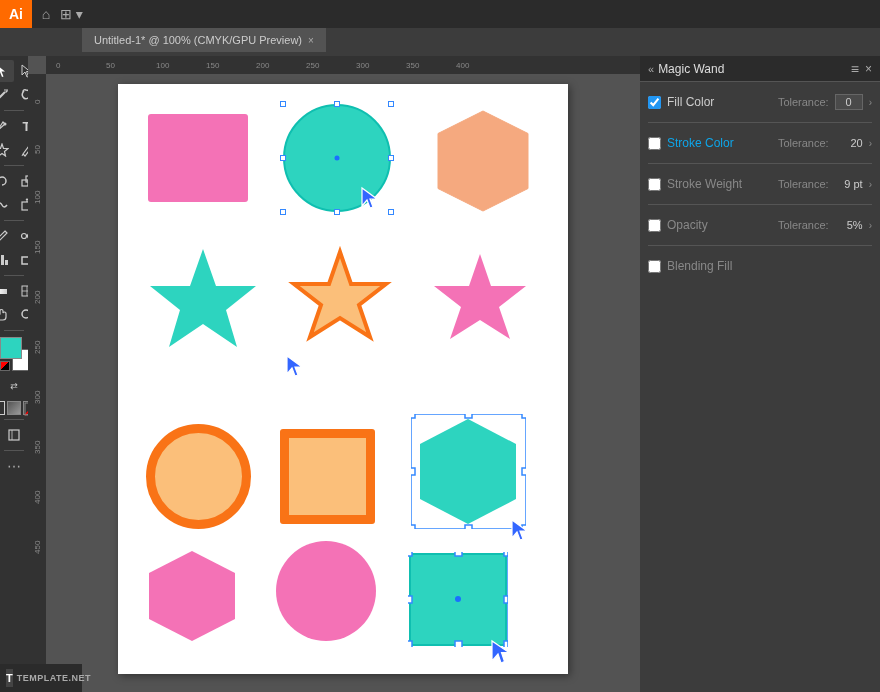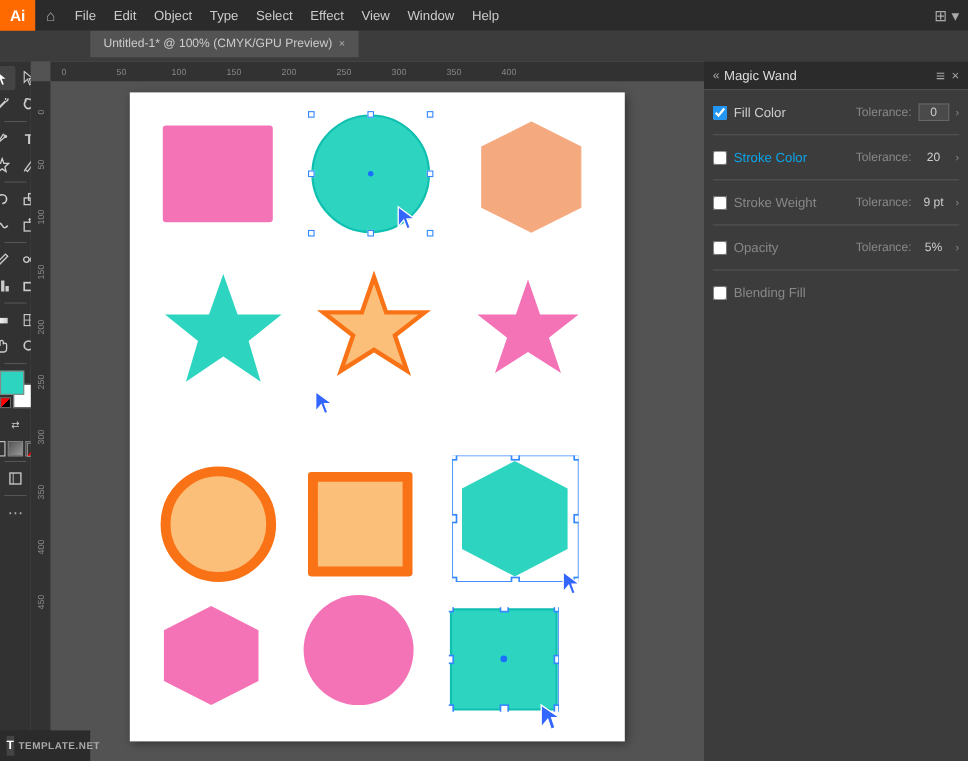--- a/index.html
+++ b/index.html
@@ -43,21 +43,21 @@
     .panel-icon { color: #aaa; font-size: 11px; }
     .panel-title { color: #ddd; font-size: 12px; font-weight: normal; }
     .panel-menu-icon { color: #aaa; font-size: 14px; cursor: pointer; }
     .panel-close { color: #aaa; font-size: 12px; cursor: pointer; }
 
     #panel-body { padding: 8px; display: flex; flex-direction: column; gap: 6px; }
     .panel-row { display: flex; align-items: center; gap: 6px; height: 24px; }
     .panel-checkbox { width: 13px; height: 13px; flex-shrink: 0; }
     .panel-label { color: #ccc; font-size: 12px; flex: 1; }
     .panel-tolerance-label { color: #888; font-size: 11px; }
-    .panel-tolerance-val { color: #ccc; font-size: 11px; width: 28px; text-align: center; }
+    .panel-tolerance-val { color: #ccc; font-size: 11px; width: 28px; text-align: right; }
     .panel-arrow { color: #888; font-size: 10px; cursor: pointer; }
     .panel-divider { height: 1px; background: #555; margin: 2px 0; }
 
     
     #bottom-bar { position: absolute; bottom: 0; left: 0; width: 82px; height: 28px; background: #2b2b2b; display: flex; align-items: center; padding: 0 6px; gap: 4px; }
     #bottom-bar .logo-t { width: 18px; height: 18px; background: #444; display: flex; align-items: center; justify-content: center; font-weight: bold; font-size: 11px; color: white; }
     #bottom-bar .logo-text { color: #aaa; font-size: 9px; font-weight: bold; letter-spacing: 0.5px; }
 
     
     svg { display: block; }
@@ -70,31 +70,20 @@
 
     
     .tool-group { display: flex; flex-direction: row; gap: 1px; }
   </style>
 </head>
 <body>
 
 <div id="menubar">
   <div class="ai-logo">Ai</div>
   <div class="home-icon">⌂</div>
-  <div class="menu-items">
-    <div class="menu-item">File</div>
-    <div class="menu-item">Edit</div>
-    <div class="menu-item">Object</div>
-    <div class="menu-item">Type</div>
-    <div class="menu-item">Select</div>
-    <div class="menu-item">Effect</div>
-    <div class="menu-item">View</div>
-    <div class="menu-item">Window</div>
-    <div class="menu-item">Help</div>
-  </div>
   <div class="right-icons">
     <span>⊞</span>
     <span>▾</span>
   </div>
 </div>
 
 <div id="tabbar">
   <div class="tab">
     <span>Untitled-1* @ 100% (CMYK/GPU Preview)</span>
     <span class="close-tab">×</span>

